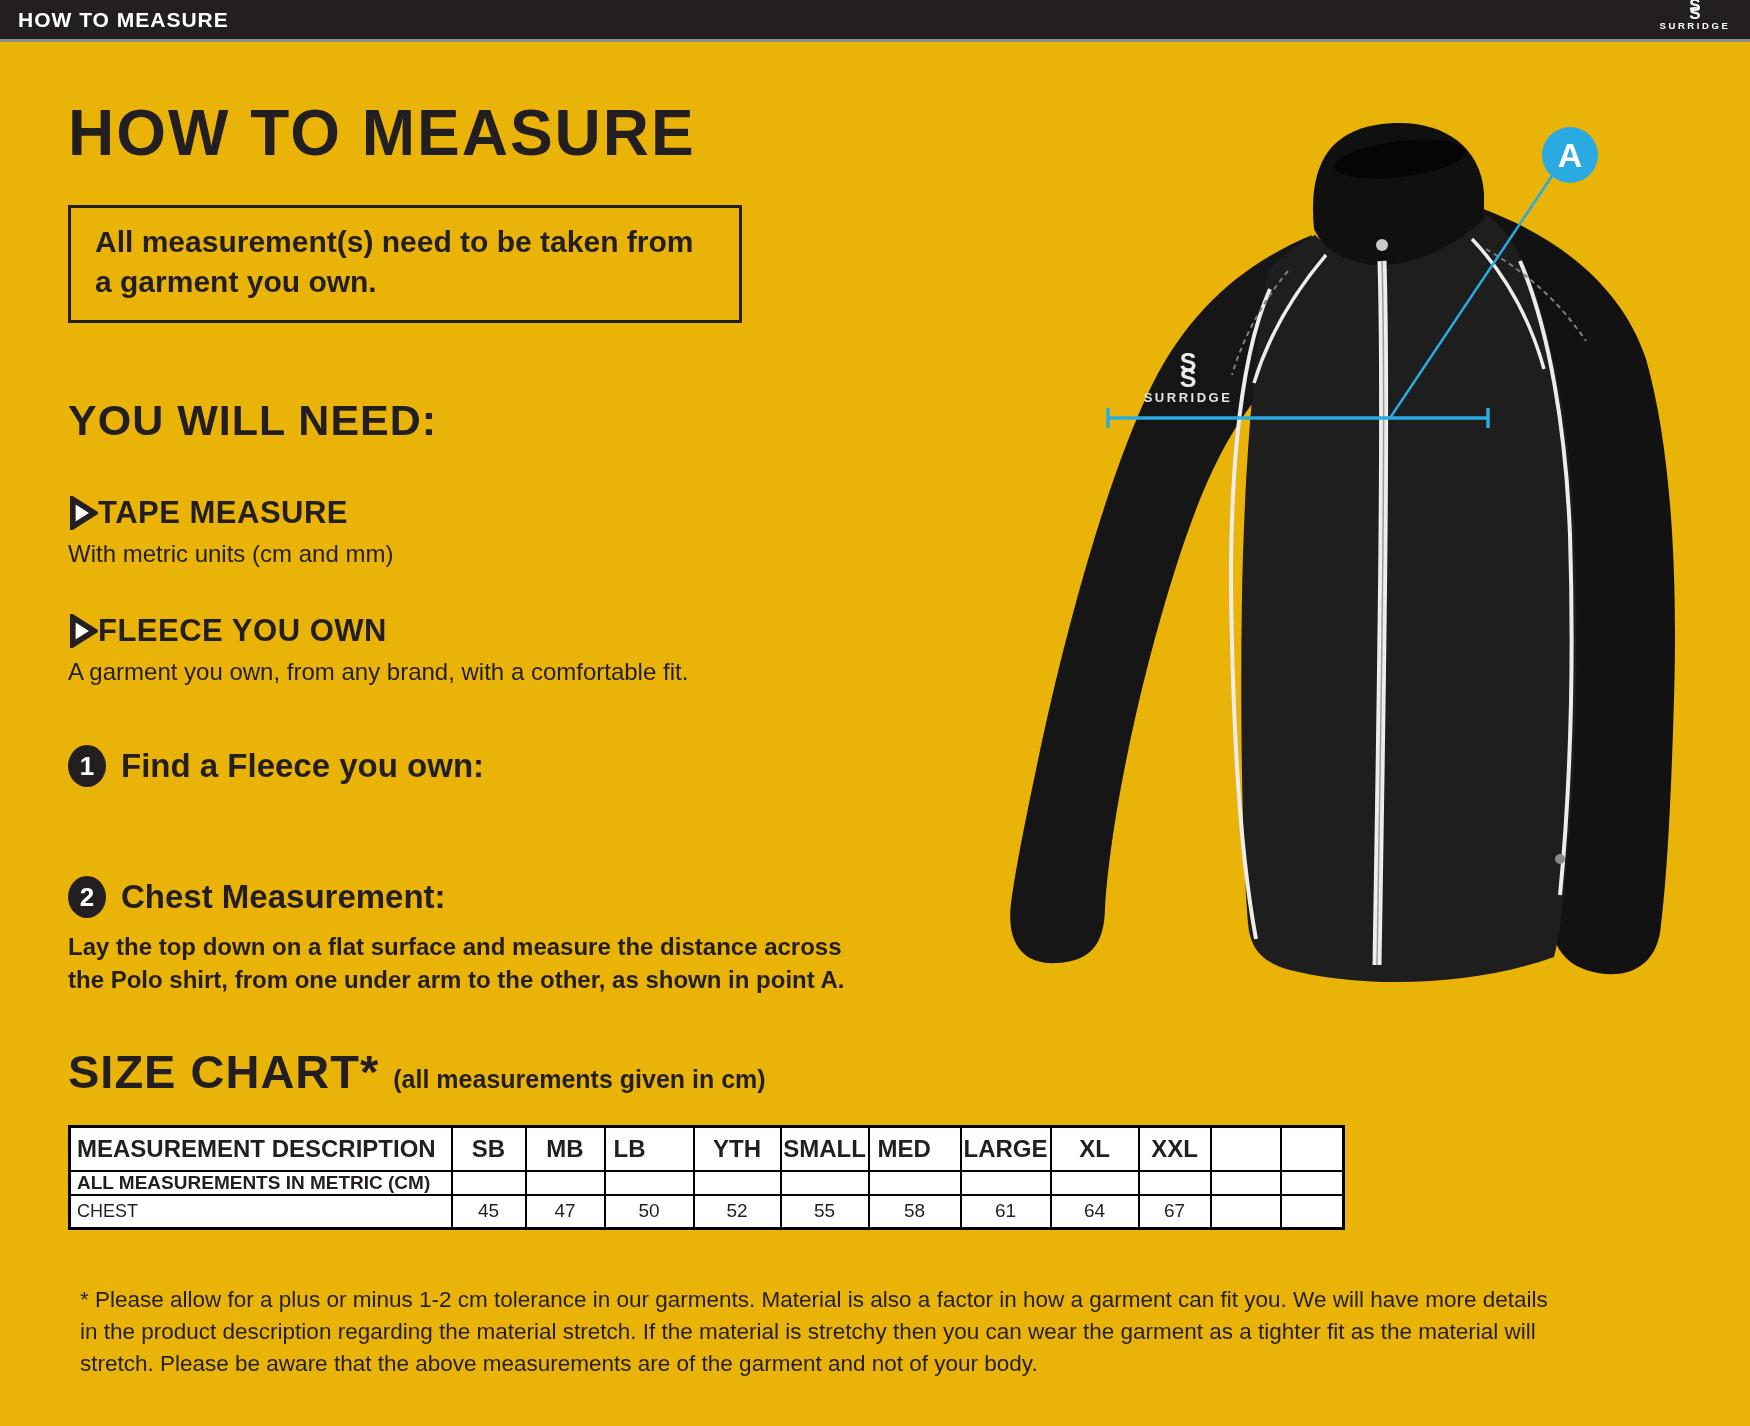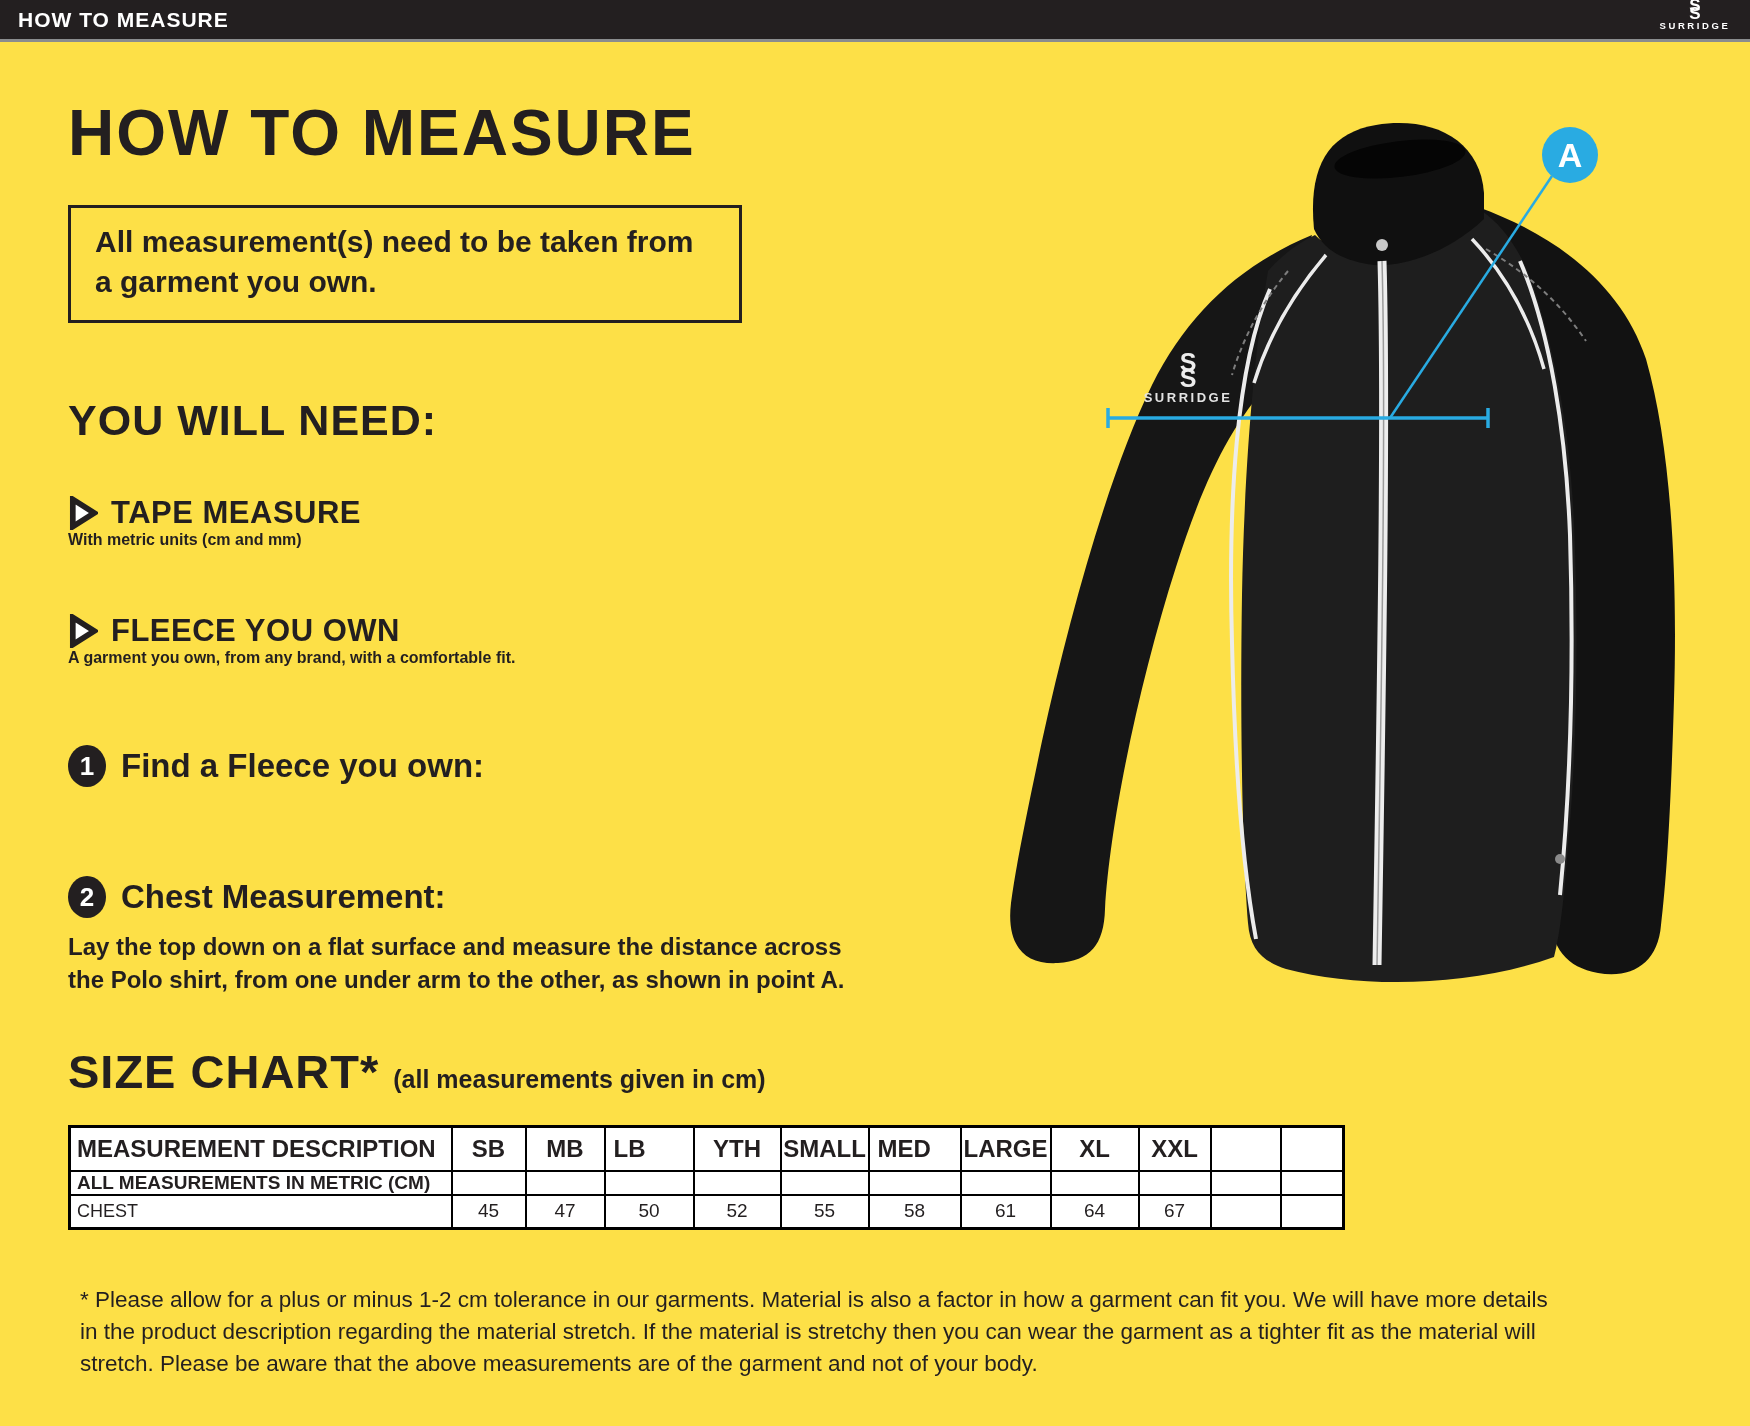--- a/index.html
+++ b/index.html
@@ -1,16 +1,16 @@
 <!DOCTYPE html>
 <html><head>
 <meta charset="utf-8">
 <style>
   html,body{margin:0;padding:0;background:#fff;}
-  #page{position:relative;width:1750px;height:1426px;background:#fde047;overflow:hidden;
+  #page{position:relative;width:1750px;height:1426px;background:#eab308;overflow:hidden;
         font-family:"Liberation Sans",sans-serif;color:#231f20;}
 
   
   .topbar{position:absolute;left:0;top:0;width:1750px;height:42px;background:#231f20;
           border-bottom:3px solid #8a8c8e;box-sizing:border-box;}
   .topbar-title{position:absolute;left:18px;top:8px;color:#fff;font-size:21px;font-weight:700;
                 letter-spacing:1px;}
   .brandmark{position:absolute;right:10px;top:0;width:90px;height:40px;display:flex;
              flex-direction:column;align-items:center;justify-content:flex-start;color:#fff;}
   .bm-s{font-size:17px;font-weight:700;line-height:11px;letter-spacing:0;}
@@ -19,23 +19,23 @@
 
   
   .h1{position:absolute;left:68px;top:96px;font-size:64px;font-weight:700;letter-spacing:2px;}
   .notice-box{position:absolute;left:68px;top:205px;width:620px;border:3px solid #231f20;
               padding:14px 24px 19px 24px;}
   .notice-text{font-size:30px;font-weight:700;line-height:1.32;}
   .ywn-heading{position:absolute;left:68px;top:396px;font-size:43px;font-weight:700;letter-spacing:1px;}
 
   .need-item{position:absolute;left:68px;}
   #need-1{top:495px;} #need-2{top:613px;}
-  .need-head{display:flex;align-items:center;gap:13px;}
+  .need-head{display:flex;align-items:center;}
   .need-title{font-size:31px;font-weight:700;letter-spacing:0.5px;}
-  .need-desc{font-size:16px;font-weight:700;}
+  .need-desc{margin-top:9px;font-size:24px;font-weight:400;}
 
   .step{position:absolute;left:68px;}
   #step-1{top:745px;} #step-2{top:876px;}
   .step-head{display:flex;align-items:center;gap:15px;}
   .badge{width:38px;height:42px;border-radius:50%;background:#231f20;color:#fff;
          display:flex;align-items:center;justify-content:center;font-size:26px;font-weight:700;}
   .step-title{font-size:33px;font-weight:700;}
   .step-desc{margin-top:12px;font-size:24px;font-weight:700;line-height:1.38;width:800px;}
   #step-1 .step-desc{width:775px;}
 

